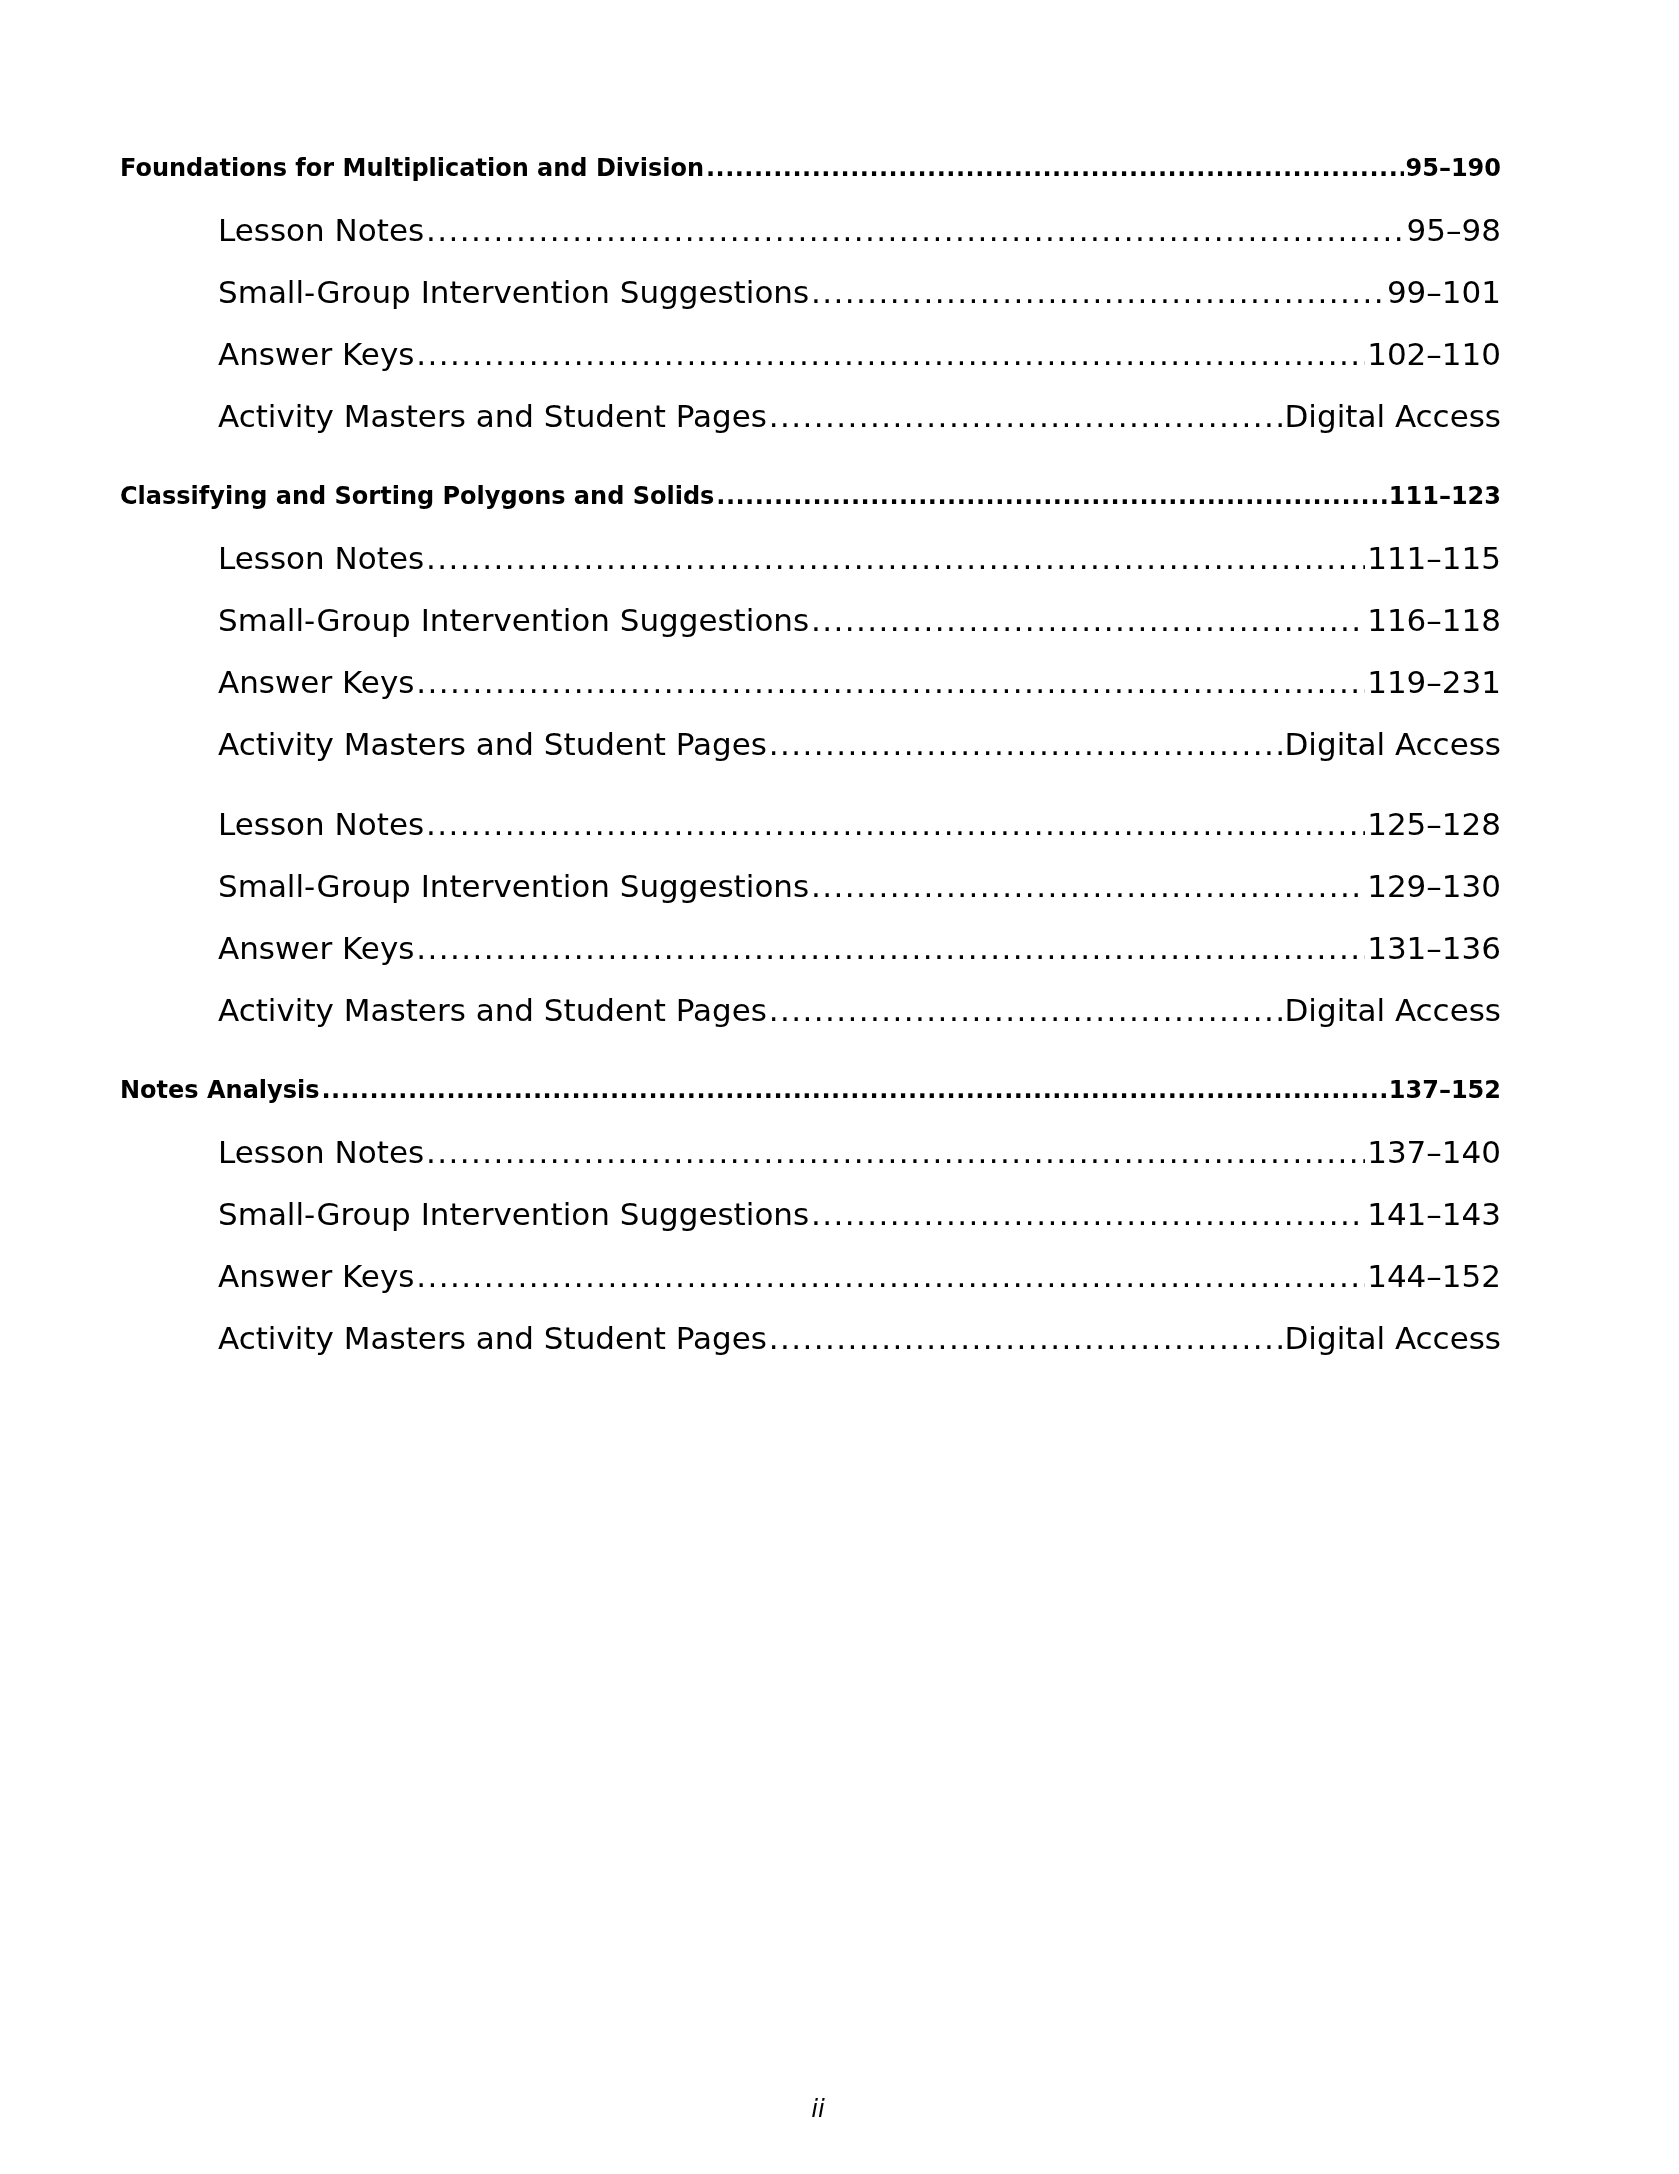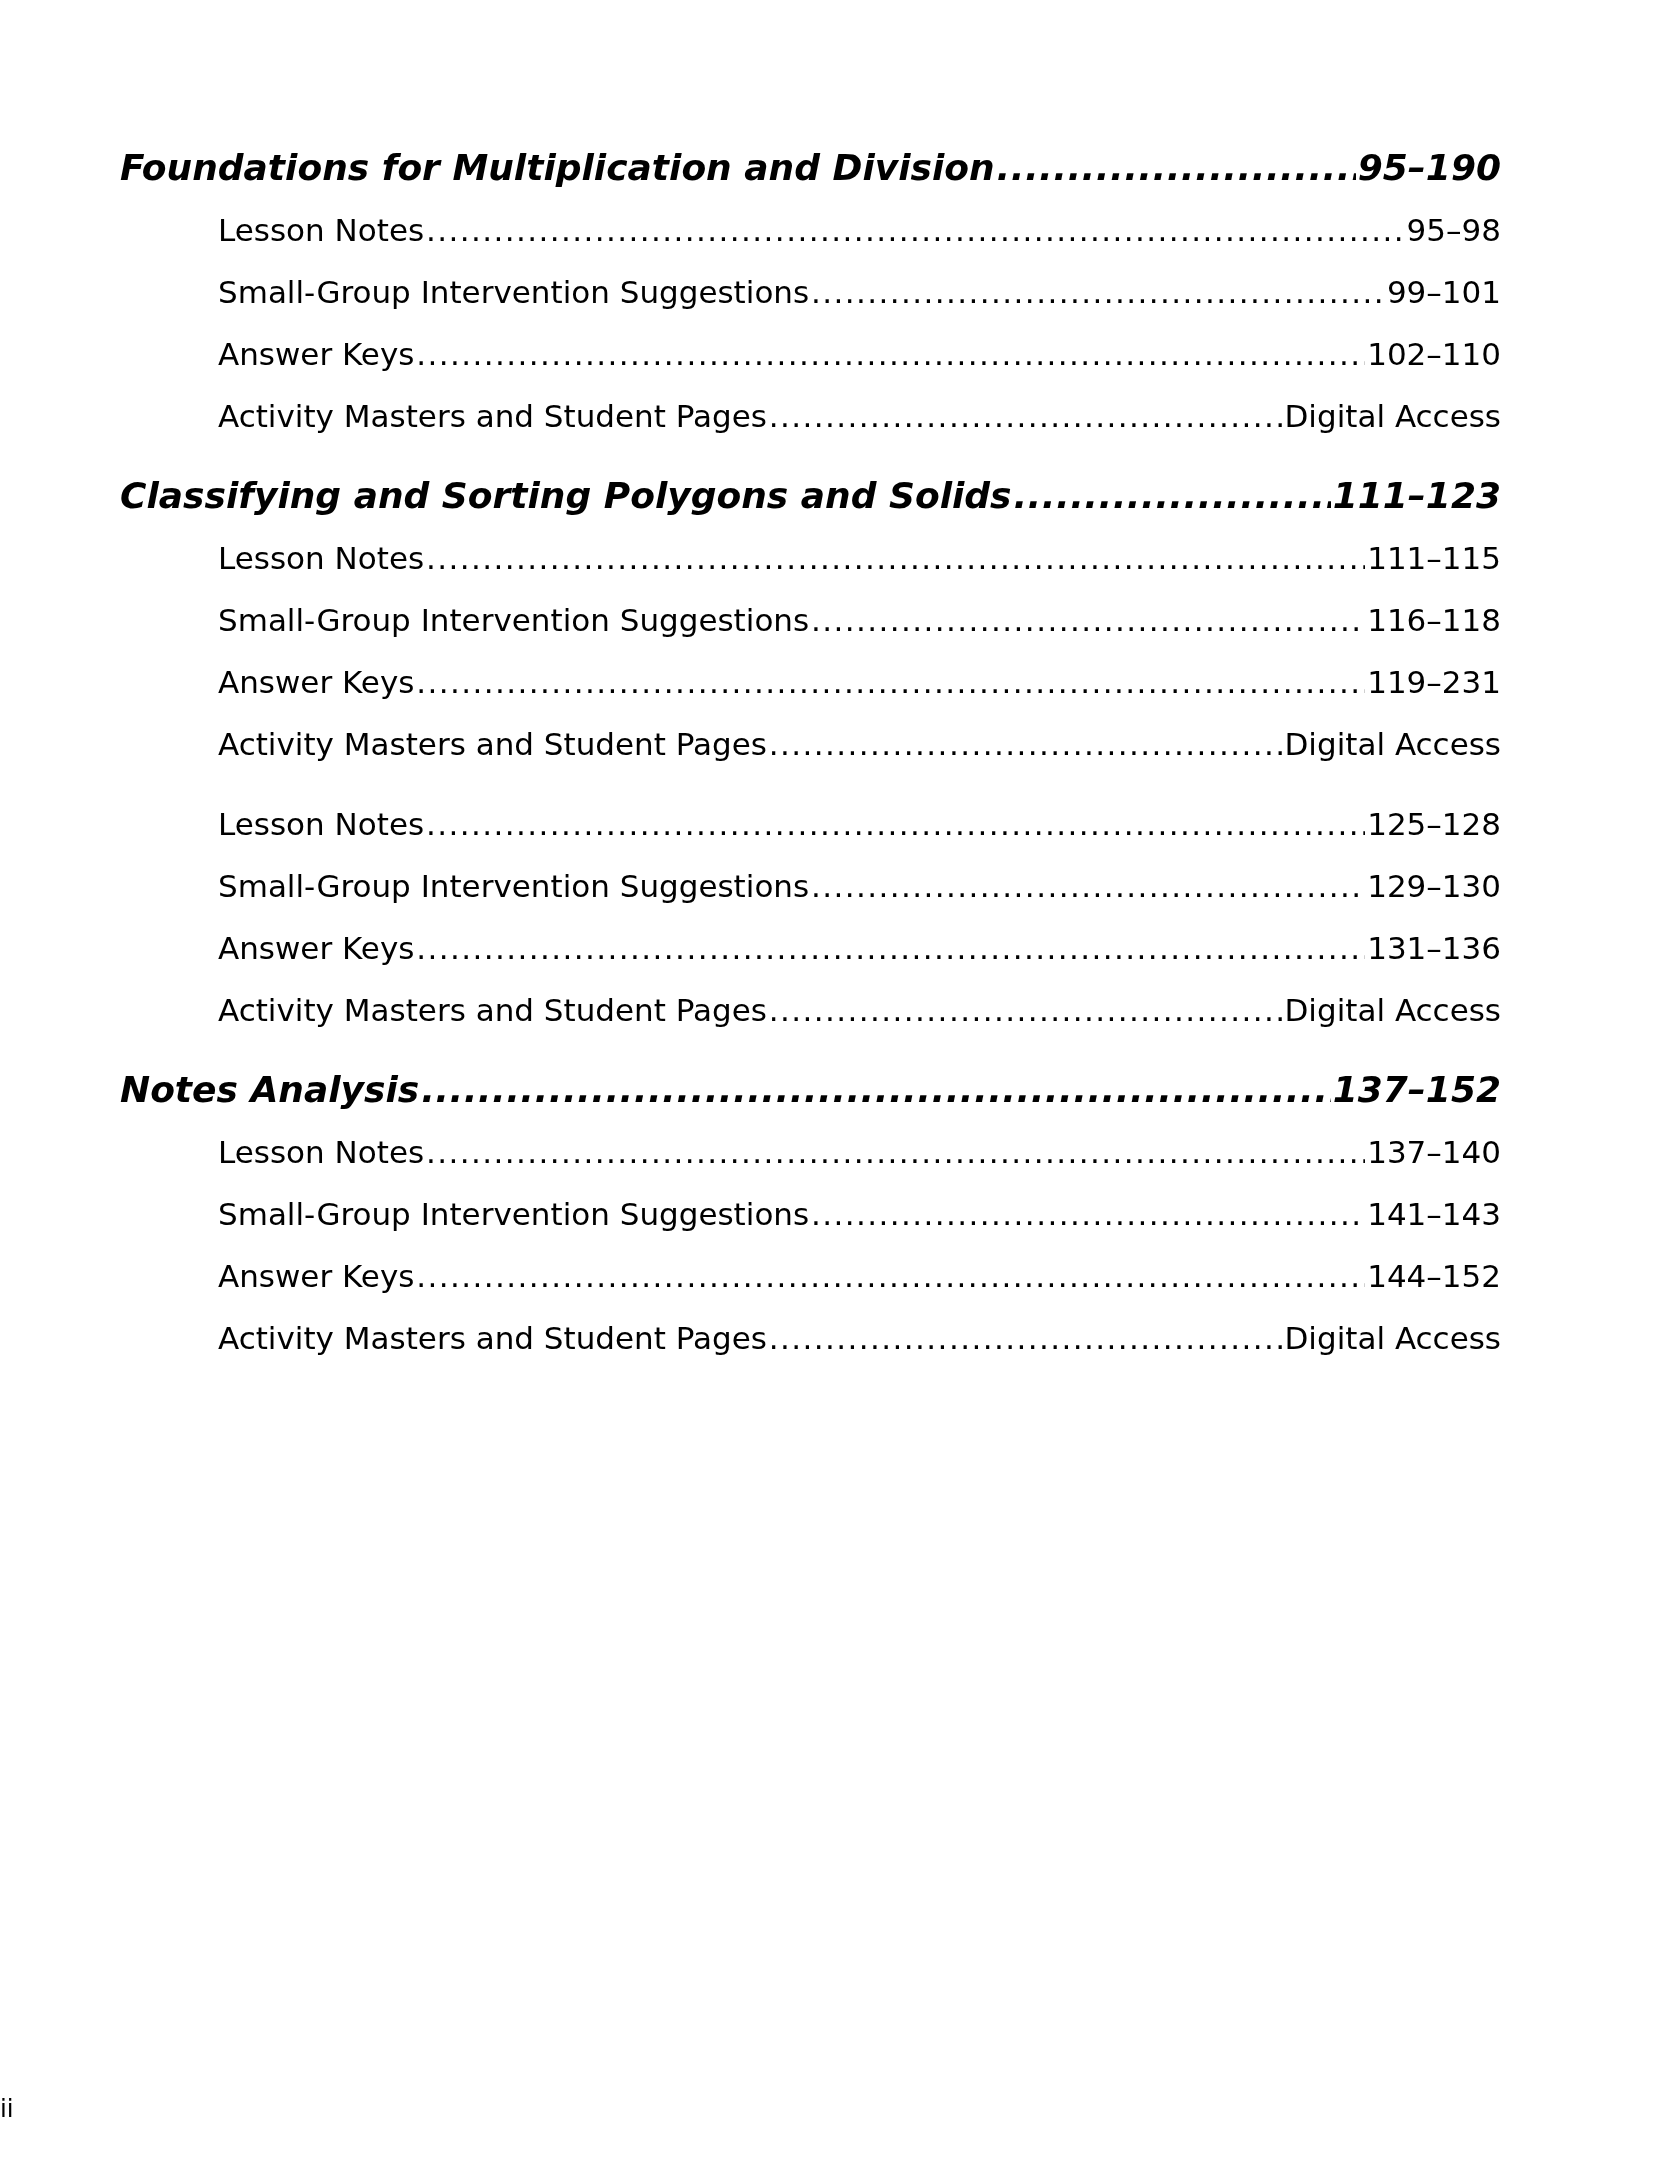--- a/index.html
+++ b/index.html
@@ -28,22 +28,21 @@
       display: flex;
       align-items: baseline;
       height: 40px;
       line-height: 40px;
       font-size: 31px;
       white-space: nowrap;
       overflow: hidden;
     }
     .row.heading {
       font-weight: bold;
-      font-size: 36px;
-      font-style: italic;
+      font-size: 24px;
     }
     .row.sub {
       padding-left: 98px;
       margin-top: 22px;
     }
     .row .label {
       flex: 0 0 auto;
     }
     .row .leader {
       flex: 1 1 auto;
@@ -61,23 +60,24 @@
     }
     .row .pages {
       flex: 0 0 auto;
       text-align: right;
     }
     .page-number {
       position: absolute;
       left: 0;
       width: 1636px;
       top: 2092px;
-      text-align: left;
+      text-align: center;
       font-size: 24.5px;
       line-height: 34px;
+      font-style: italic;
     }
   </style>
 </head>
 <body>
 
 <div class="toc">
 
   <div class="section">
     <div class="row heading">
       <span class="label">Foundations for Multiplication and Division</span>

